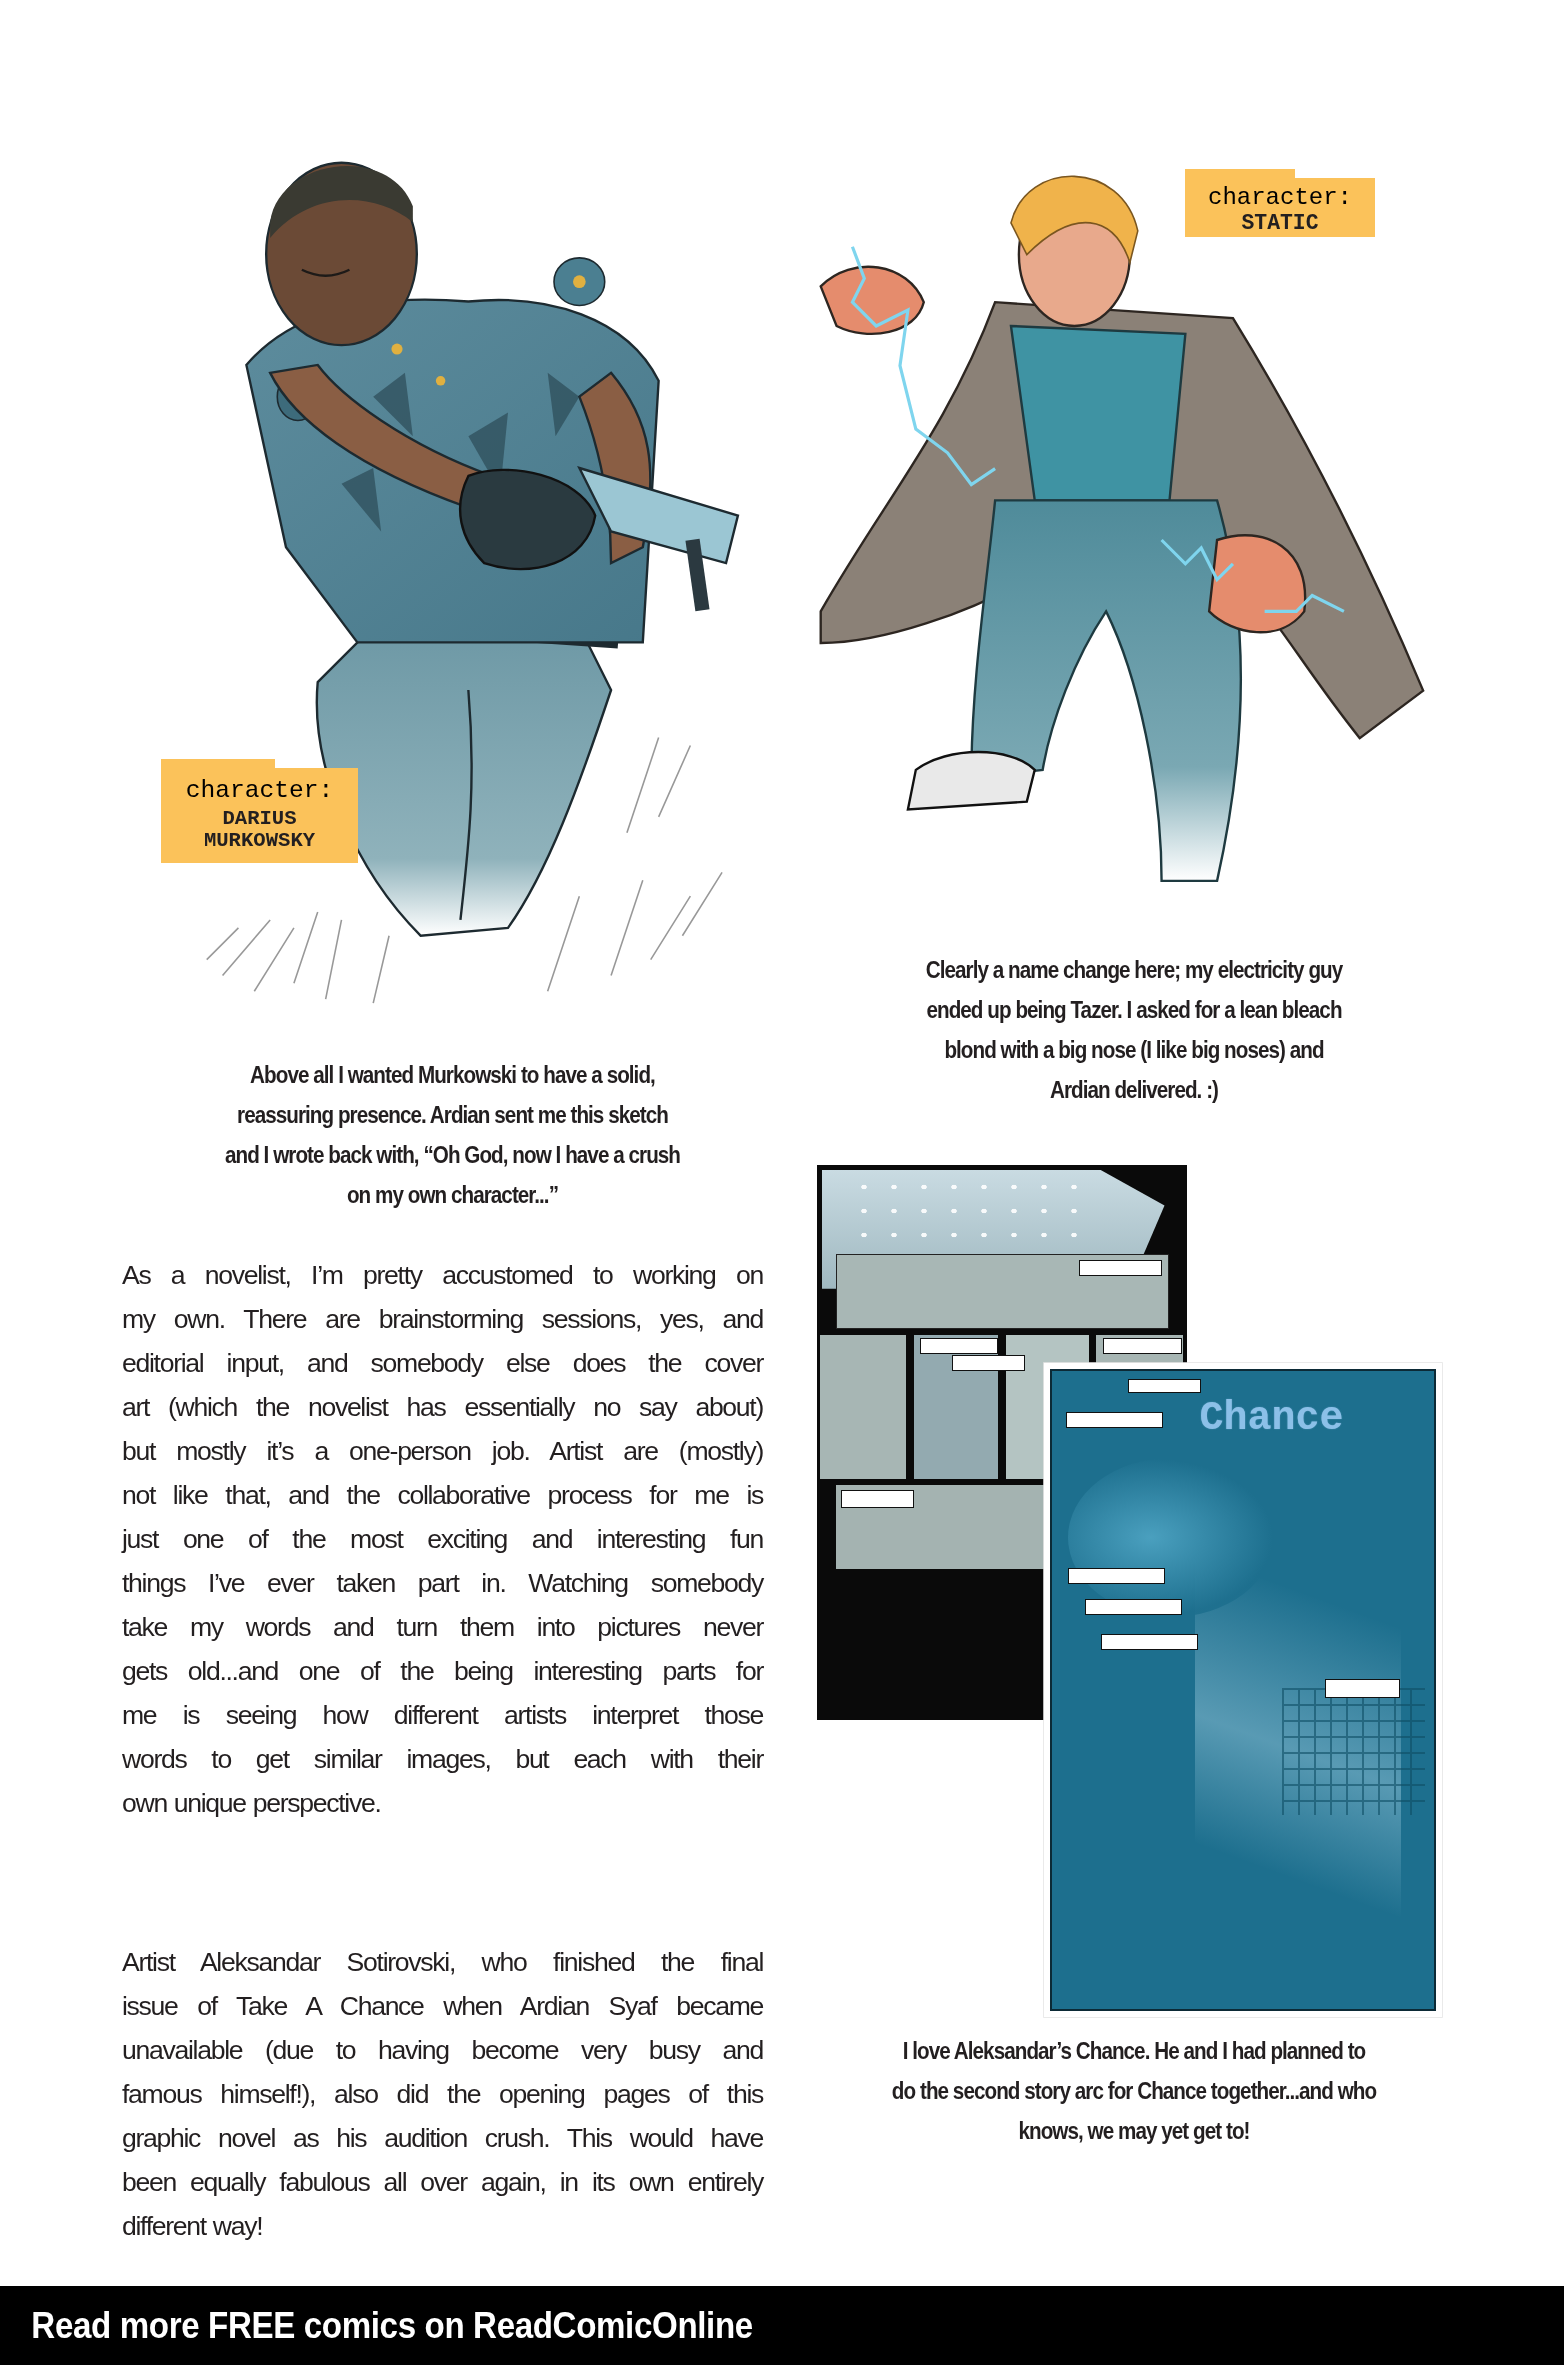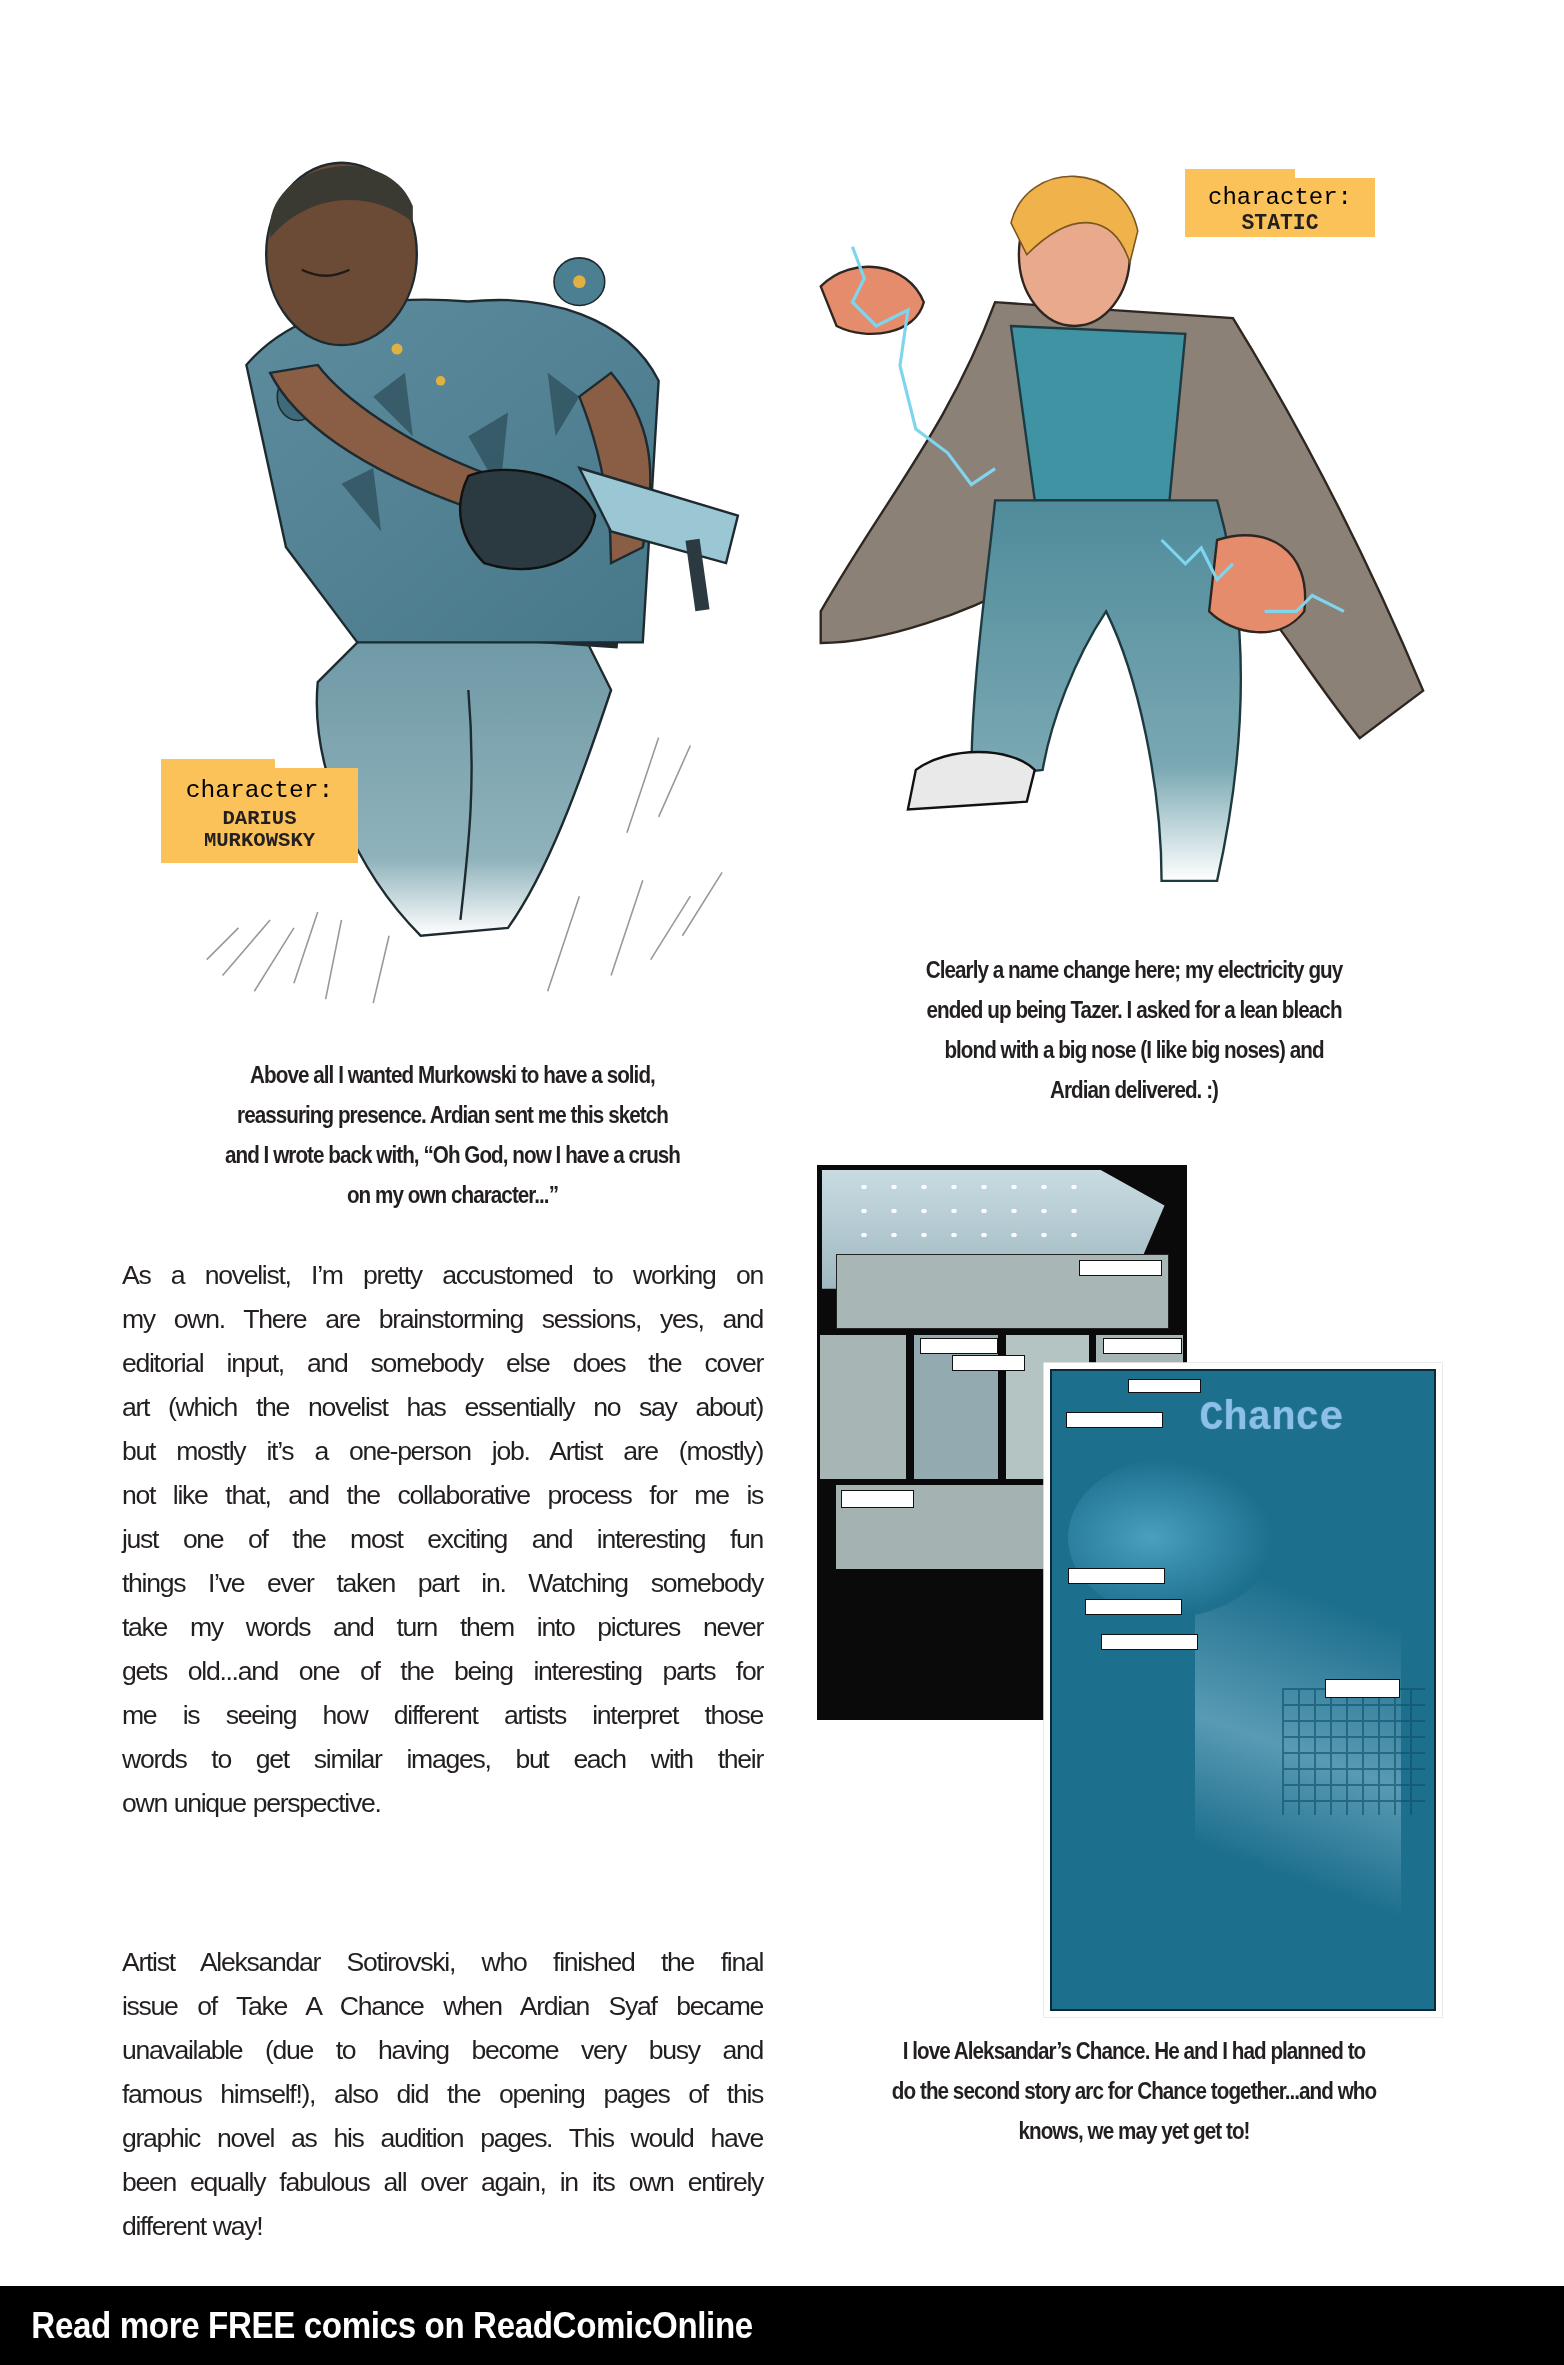--- a/index.html
+++ b/index.html
@@ -197,21 +197,21 @@
   <span class="line">me is seeing how different artists interpret those</span>
   <span class="line">words to get similar images, but each with their</span>
   <span class="line last">own unique perspective.</span>
 </div>
 
 <div class="body-para" style="top:1940px;">
   <span class="line">Artist Aleksandar Sotirovski, who finished the final</span>
   <span class="line">issue of Take A Chance when Ardian Syaf became</span>
   <span class="line">unavailable (due to having become very busy and</span>
   <span class="line">famous himself!), also did the opening pages of this</span>
-  <span class="line">graphic novel as his audition pages. This would have</span>
+  <span class="line">graphic novel as his audition crush. This would have</span>
   <span class="line">been equally fabulous all over again, in its own entirely</span>
   <span class="line last">different way!</span>
 </div>
 
 <div class="page-pencil">
 
   <div class="abs" style="left:4.8px; top:4.8px; width:357px; height:119px; background:linear-gradient(180deg,#c9dbe2,#9fb8c0); clip-path:polygon(0 0, 78% 0, 96% 30%, 86% 100%, 0 100%);"></div>
   <div class="abs" style="left:32px; top:9.5px; width:238px; height:95px; background-image:radial-gradient(#ffffff 2.4px, transparent 3.2px); background-size:30px 24px; opacity:0.9;"></div>
 
   <div class="abs" style="left:19px; top:89px; width:333px; height:75px; background:#a8b7b5; border:1.6px solid #222;"></div>

